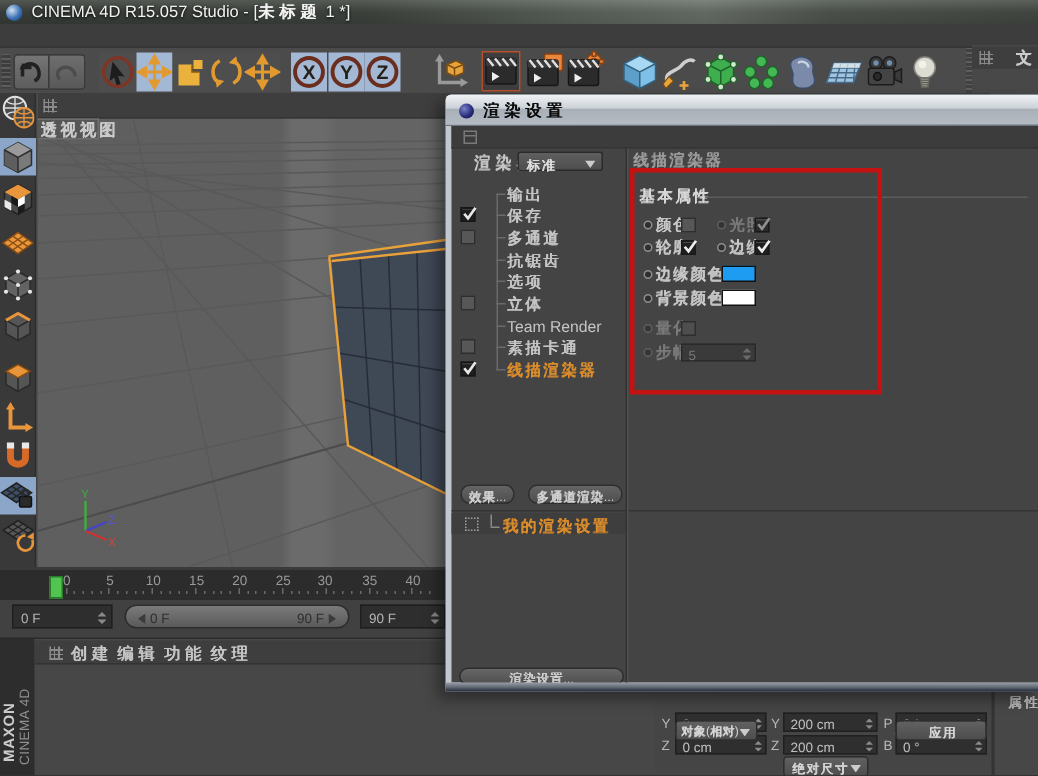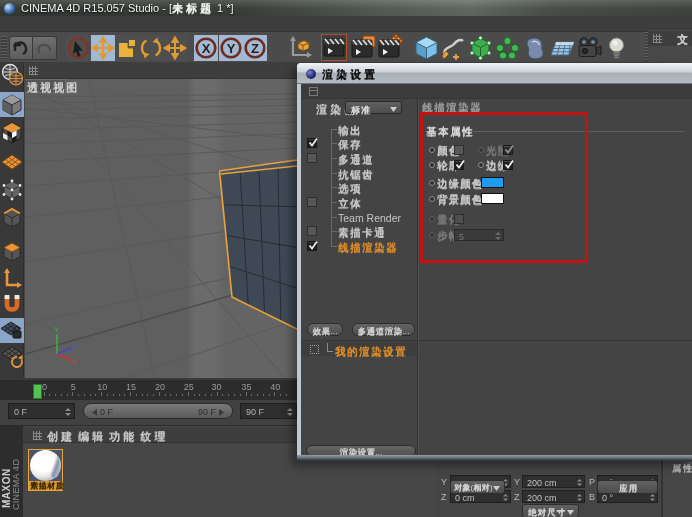--- a/index.html
+++ b/index.html
@@ -492,27 +492,20 @@
 <div class="ab" style="left:0;top:425px;width:692px;height:92px;background:#474747;border-top:1px solid #2a2a2a"></div>
 
 <div class="ab" style="left:0;top:426px;width:23px;height:91px;background:#2d2d2d"></div>
 <div class="txt" style="left:2px;top:508px;transform:rotate(-90deg);transform-origin:0 0;font-size:10px;font-weight:bold;color:#cccccc;letter-spacing:0.5px">MAXON</div>
     <div class="txt" style="left:12px;top:510px;transform:rotate(-90deg);transform-origin:0 0;font-size:9px;color:#8f8f8f;letter-spacing:0.3px">CINEMA 4D</div>
 
 <div class="ab" style="left:23px;top:427px;width:414px;height:16px;background:#3e3e3e;border-bottom:1px solid #333"></div>
 <div class="ab" style="left:33px;top:431px;width:9px;height:9px;background:repeating-linear-gradient(0deg,#8a8a8a 0 1px,transparent 1px 3px),repeating-linear-gradient(90deg,#8a8a8a 0 1px,transparent 1px 3px)"></div>
 <div class="txt cj" style="left:47px;top:431px;font-size:11px;color:#c5c5c5;word-spacing:-3px">创建 编辑 功能 纹理</div>
 
-<div class="ab" style="left:28px;top:449px;width:35px;height:42px;border:1px solid #e8a33c;background:#3a3a42">
-  <div class="ab" style="left:0;top:0;width:33px;height:31px;background:#49536a"></div>
-      <div class="ab" style="left:1px;top:0;width:31px;height:31px;border-radius:50%;background:radial-gradient(circle at 40% 35%,#ffffff 0 38%,#f0ede6 55%,#b2bac8 75%,#606c88 95%,#4a5468 100%)"></div>
-      <div class="ab" style="left:20px;top:4px;width:11px;height:24px;border-radius:50% 50% 50% 50%;background:linear-gradient(110deg,transparent 40%,#8a94aa 60%,#aab2c0 80%)"></div>
-  <div class="ab" style="left:0;top:31px;width:33px;height:9px;background:#e09a35"></div>
-  <div class="txt" style="left:1px;top:32px;font-size:8px;letter-spacing:0.2px;color:#3a2800"><i class="cj" style="letter-spacing:0.5px">素描材质</i></div>
-</div>
 
 <div class="ab" style="left:437px;top:461px;width:224px;height:56px;background:#454545"></div>
 <div class="ab" style="left:661px;top:461px;width:2px;height:56px;background:#333"></div>
 <div class="txt cj2" style="left:672px;top:464px;font-size:9px;color:#b5b5b5">属性</div>
 <div class="txt" style="left:441px;top:478px;font-size:9px;color:#b8b8b8">Y</div>
     <div class="ab" style="left:450px;top:475px;width:61px;height:13px;background:#2f2f2f;border:1px solid #202020">
 <div class="txt" style="left:4px;top:3px;font-size:9px;color:#c0c0c0">0 cm</div>
 <svg class="ab" style="right:2px;top:3px" width="5" height="7" viewBox="0 0 5 7">
         <path d="M2.5 0 L5 2.5 L0 2.5 Z M2.5 7 L5 4.5 L0 4.5 Z" fill="#8a8a8a"></path>
       </svg>

